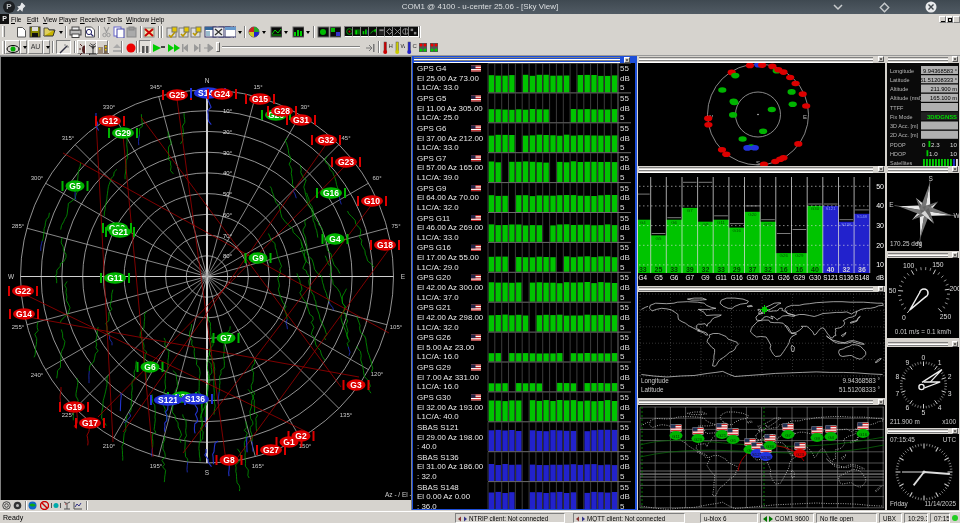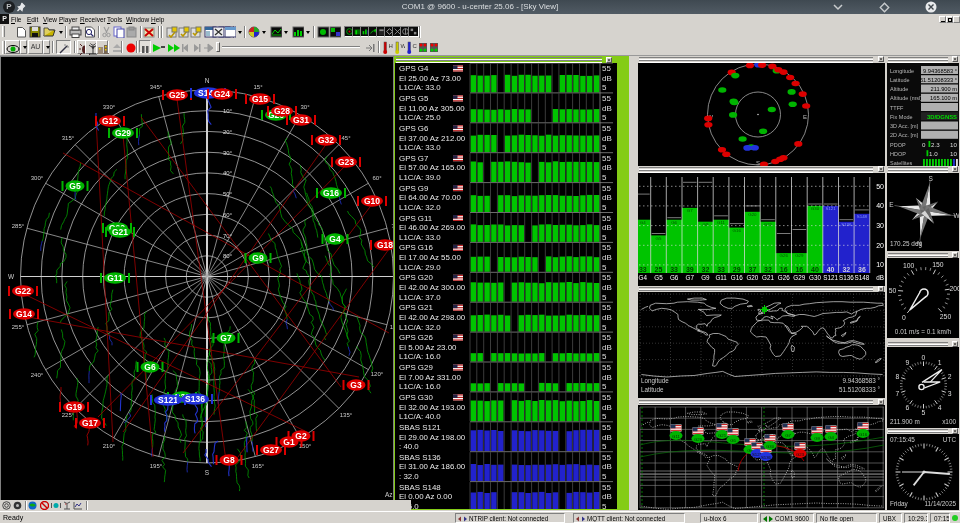--- a/index.html
+++ b/index.html
@@ -6,21 +6,21 @@
 .sep{position:absolute;width:2px;height:12px;border-left:1px solid #808080;border-right:1px solid #fff}
 .btn2{position:absolute;height:14px;border:1px solid;border-color:#fff #808080 #808080 #fff;background:#d6d3ce}
 .grv{position:absolute;height:3px;border-top:1px solid #808080;border-bottom:1px solid #fff}
 .xb{position:absolute;width:6px;height:6px;font-size:6px;line-height:5px;text-align:center;color:#000;background:#d6d3ce;border:1px solid;border-color:#fff #555 #555 #fff}
 </style></head><body>
 <div class="abs" style="left:0;top:0;width:960px;height:14px;background:linear-gradient(#3f4951,#515b64)">
 <div class="abs" style="left:3px;top:1px;width:12px;height:12px;border-radius:50%;background:#1c1f22;color:#b9bcbe;font-size:8px;font-weight:bold;text-align:center;line-height:12px">P</div>
 <svg class="abs" style="left:16px;top:2px" width="10" height="10">
       <path d="M5.5 1 L8.5 4 L6.5 6 L6 8.5 L4 6.5 L1.5 9 M4 6.5 L2.5 5 L5 4.5 Z" stroke="#e6e8ea" stroke-width="1.3" fill="#e6e8ea"></path>
     </svg>
-<div class="abs" style="left:0;top:2px;width:960px;text-align:center;color:#dcdfe1;font-size:8px">COM1 @ 9600 - u-center 25.06 - [Sky View]</div>
+<div class="abs" style="left:0;top:2px;width:960px;text-align:center;color:#dcdfe1;font-size:8px">COM1 @ 4100 - u-center 25.06 - [Sky View]</div>
 <svg class="abs" style="left:832px;top:3px" width="12" height="9">
       <path d="M2 2 L6 6 L10 2" stroke="#c9ccce" stroke-width="1.5" fill="none"></path>
     </svg>
 <svg class="abs" style="left:879px;top:2px" width="11" height="11">
       <rect x="2.5" y="2.5" width="6" height="6" transform="rotate(45 5.5 5.5)" stroke="#c9ccce" stroke-width="1.3" fill="none"></rect>
     </svg>
 <svg class="abs" style="left:925px;top:1px" width="12" height="12">
       <circle cx="6" cy="6" r="5.5" fill="#e8eaec"></circle>
       <path d="M3.5 3.5 L8.5 8.5 M8.5 3.5 L3.5 8.5" stroke="#40474d" stroke-width="1.4"></path>
     </svg>
@@ -606,21 +606,21 @@
       <line x1="300.5" y1="380" x2="300.5" y2="390" stroke="#dd0000" stroke-width="2"></line>
       <ellipse cx="288" cy="385" rx="9.5" ry="5.8" fill="#dd0000"></ellipse>
       <text x="288" y="388" font-size="8.5" font-weight="bold" fill="#fff" text-anchor="middle">G1</text>
       <line x1="287.5" y1="374" x2="287.5" y2="384" stroke="#dd0000" stroke-width="2"></line>
       <line x1="312.5" y1="374" x2="312.5" y2="384" stroke="#dd0000" stroke-width="2"></line>
       <ellipse cx="300" cy="379" rx="9.5" ry="5.8" fill="#dd0000"></ellipse>
       <text x="300" y="382" font-size="8.5" font-weight="bold" fill="#fff" text-anchor="middle">G2</text>
 <text x="384" y="440" font-size="6.5" fill="#ccc">Az - / El -</text>
 </svg>
   </div>
-<div class="abs" style="left:393px;top:56px;width:236px;height:454px;background:#84cc16;border-left:1px solid #808080">
+<div class="abs" style="left:411px;top:56px;width:236px;height:454px;background:#1d4ed8;border-left:1px solid #808080">
 <div class="grv" style="left:2px;top:1px;width:206px"></div>
     <div class="grv" style="left:2px;top:4px;width:206px"></div>
 <div class="xb" style="left:212px;top:1px">×</div>
 <svg class="abs" style="left:1px;top:7px" width="222" height="446" font-family="Liberation Sans,sans-serif">
 <rect x="0" y="0" width="222" height="446" fill="#000"></rect>
 <line x1="75.0" y1="0.0" x2="218" y2="0.0" stroke="#888" stroke-width="0.8"></line>
 <text x="4" y="8.0" font-size="7.9" fill="#e8e8e8">GPS G4</text>
 <rect x="58" y="2.5" width="10" height="6" fill="#fff"></rect>
       <rect x="58" y="2.5" width="10" height="1.2" fill="#b22"></rect>
       <rect x="58" y="4.9" width="10" height="1.2" fill="#b22"></rect>

